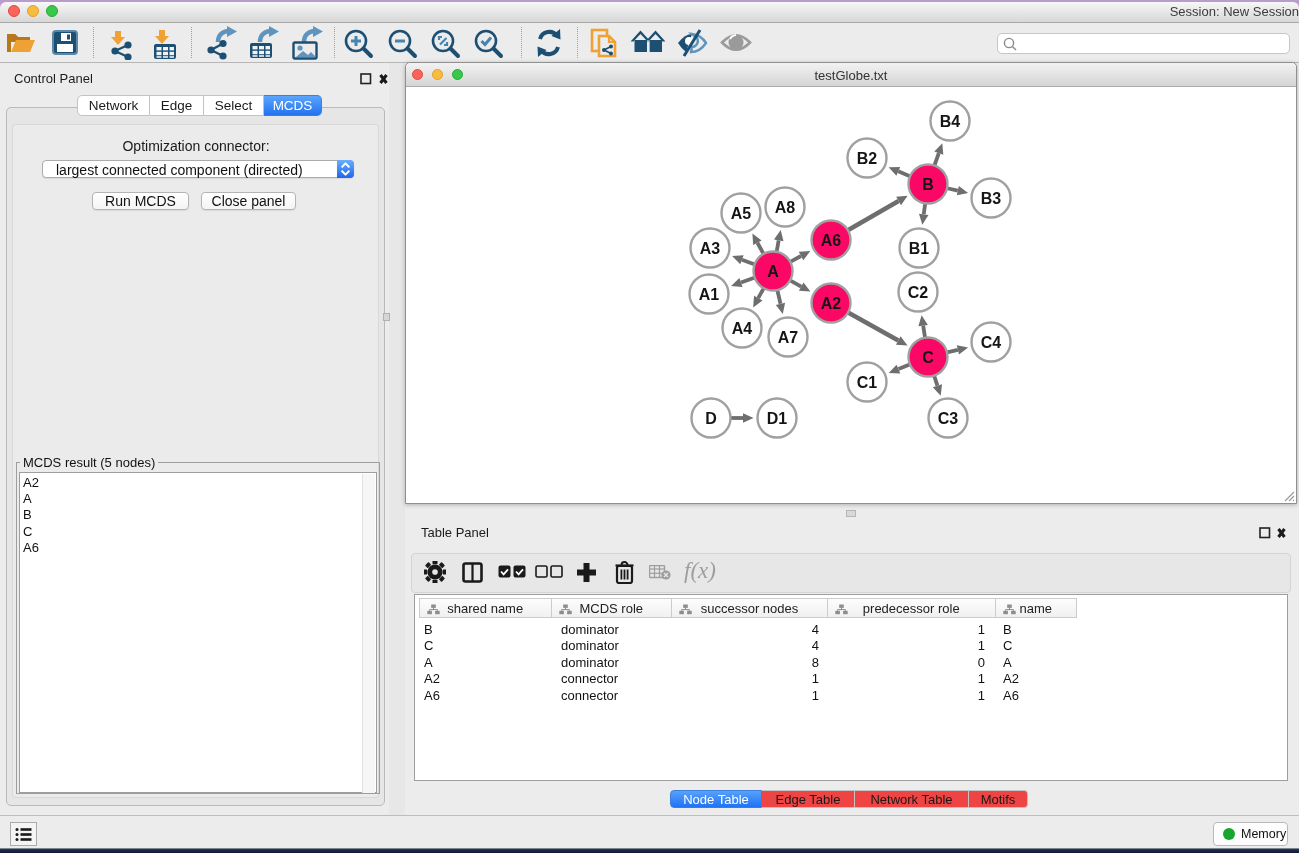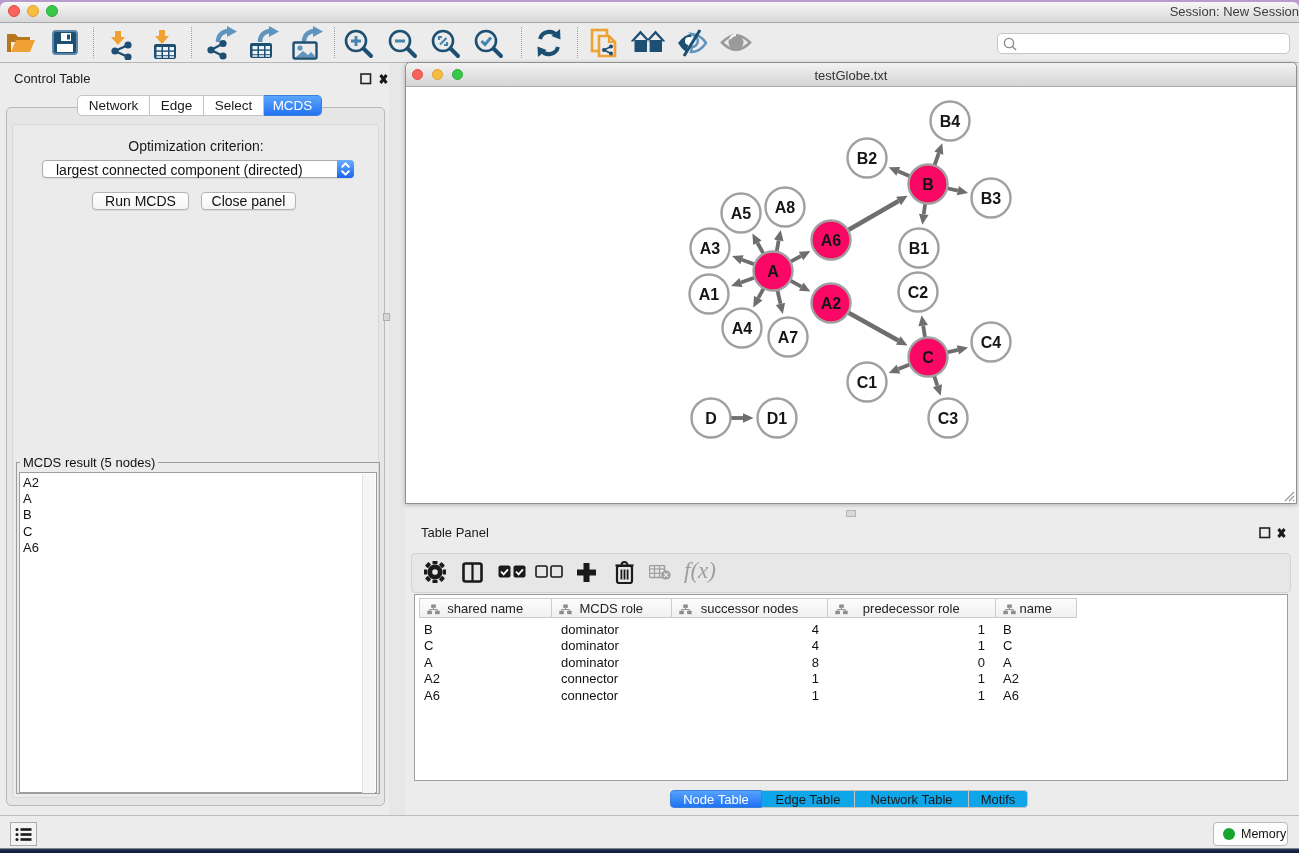--- a/index.html
+++ b/index.html
@@ -35,21 +35,21 @@
 .netwin{left:405px;top:62px;width:892px;height:442px;background:#fff;border:1px solid #8f8f8f;border-radius:5px 5px 0 0;box-shadow:0 1px 4px rgba(0,0,0,.25)}
 .net-title{left:0;top:0;width:100%;height:24px;background:linear-gradient(#f2f2f2,#d5d5d5);border-bottom:1px solid #ababab;border-radius:5px 5px 0 0}
 .ntl{border-radius:50%;width:11px;height:11px;top:6px}
 .tp-title{left:421px;top:525px;font-size:13px;color:#1c1c1c}
 .tp-toolbar{left:411px;top:553px;width:880px;height:40px;background:#e7e7e7;border:1px solid #d4d4d4;border-radius:4px}
 .tbl{left:414px;top:594px;width:874px;height:187px;background:#fff;border:1px solid #9e9e9e}
 .th{top:3px;height:20px;background:linear-gradient(#fdfdfd,#f0f0f0);border:1px solid #ccc;border-right:none;
  display:flex;align-items:center;justify-content:center;font-size:13px;color:#222;position:absolute}
 .td{position:absolute;font-size:13px;color:#111;white-space:nowrap}
 .btabs{left:670px;top:790px;height:18px;display:flex;font-size:13px}
-.btab{background:#0ea5e9;border:1px solid #c3c3c3;border-left:none;color:#1a1a1a;display:flex;align-items:center;justify-content:center;height:18px}
+.btab{background:#ef4444;border:1px solid #c3c3c3;border-left:none;color:#1a1a1a;display:flex;align-items:center;justify-content:center;height:18px}
 .btab.first{border-left:1px solid #c3c3c3;border-radius:4px 0 0 4px}
 .btab.last{border-radius:0 4px 4px 0}
 .btab.sel{background:linear-gradient(#55a2fd,#2072f5);color:#fff;border-color:#3c7fd8}
 .statusline{left:0;top:815px;width:1299px;height:0;border-top:1px solid #bdbdbd}
 .memory{left:1213px;top:822px;width:75px;height:24px;background:#fdfdfd;border:1px solid #b9b9b9;border-radius:4px;display:flex;align-items:center;font-size:12.5px;color:#111}
 .listbtn{left:10px;top:822px;width:27px;height:24px;background:#f4f4f4;border:1px solid #ababab;display:flex;align-items:center;justify-content:center}
 .darkstrip{left:0;top:848px;width:1299px;height:5px;border-top:1px solid #7e8595;background:linear-gradient(#253454,#14203c 70%,#0e1830)}
 </style></head><body>
 
 <div class="abs desktop-top"></div>
@@ -186,34 +186,34 @@
     <path d="M3 17 Q10 8 17 8 L11 26 Q6 22 3 17 z" fill="#1d4f72"></path>
 <path d="M17 8 Q26 9 31 17 Q25 26 16 26 l1 -5 a6 6 0 0 0 5 -9 z" fill="none" stroke="#5e94bd" stroke-width="2.4"></path>
 <circle cx="14" cy="15" r="4" fill="#fff"></circle>
 <line x1="25" y1="4" x2="9" y2="30" stroke="#1d4f72" stroke-width="3"></line>
   </svg>
 <svg class="abs" style="left:719px;top:26px" width="34" height="34" viewBox="0 0 34 34">
     <path d="M3 16.5 Q17 2 31 16.5 Q17 31 3 16.5 z" fill="none" stroke="#9a9a9a" stroke-width="2.6"></path>
 <circle cx="17" cy="16.5" r="7.5" fill="#9a9a9a"></circle>
     <path d="M11 13 a 7.5 7.5 0 0 1 6 -4" stroke="#fff" stroke-width="2" fill="none"></path>
   </svg>
-<div class="abs cp-title">Control Table</div>
+<div class="abs cp-title">Control Panel</div>
 <svg class="abs" style="left:360px;top:73px" width="28" height="12">
     <rect x="1" y="1" width="9.5" height="9.5" fill="none" stroke="#222" stroke-width="1.6"></rect>
     <path d="M20.5 2 l6 8 M26.5 2 l-6 8" stroke="#1a1a1a" stroke-width="3"></path>
   </svg>
 <div class="abs panel-outer"></div>
 <div class="abs panel-inner"></div>
 <div class="abs tabs">
 <div class="tab first" style="width:73px">Network</div>
 <div class="tab" style="width:54px">Edge</div>
 <div class="tab" style="width:60px">Select</div>
 <div class="tab last sel" style="width:58px">MCDS</div>
   </div>
-<div class="abs optlabel">Optimization criterion:</div>
+<div class="abs optlabel">Optimization connector:</div>
 <div class="abs dropdown">
     <div class="abs dd-txt">largest connected component (directed)</div>
 <div class="abs dd-step"><svg width="17" height="18" viewBox="0 0 17 18">
         <path d="M5.2 6.8 L8.5 3.4 L11.8 6.8 M5.2 11.2 L8.5 14.6 L11.8 11.2" fill="none" stroke="#fff" stroke-width="2" stroke-linecap="round" stroke-linejoin="round"></path>
       </svg></div>
   </div>
 <div class="abs btn" style="left:92px;top:192px;width:97px;height:18px">Run MCDS</div>
 <div class="abs btn" style="left:201px;top:192px;width:95px;height:18px">Close panel</div>
 <div class="abs groupbox"></div>
 <div class="abs gb-title">MCDS result (5 nodes)</div>

